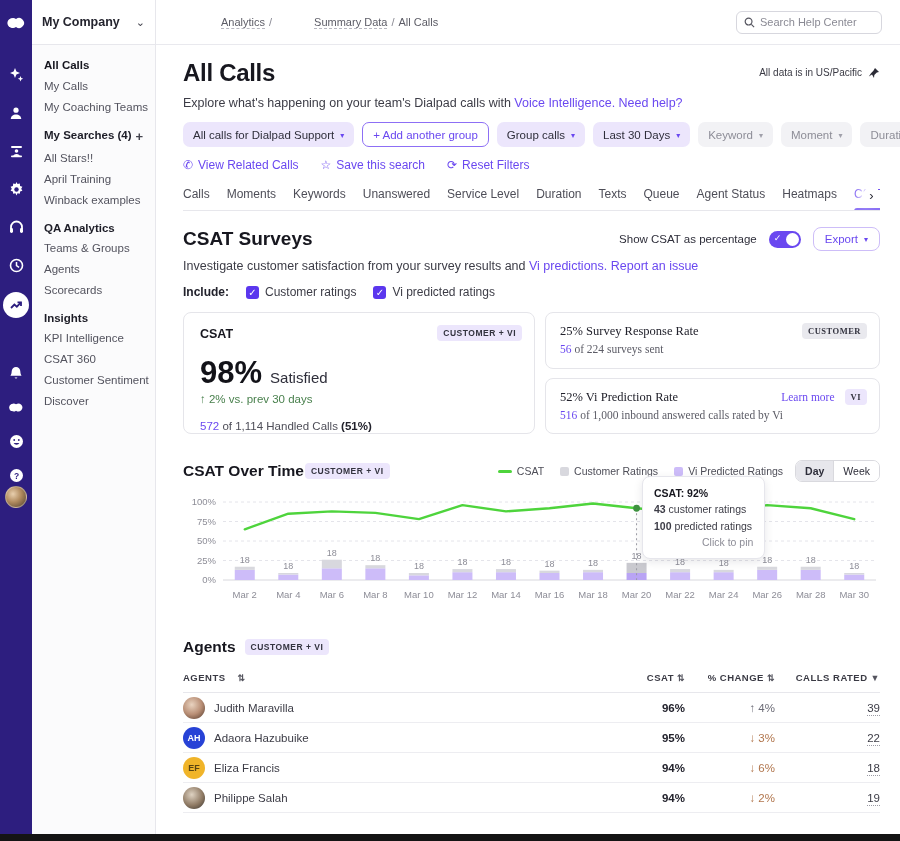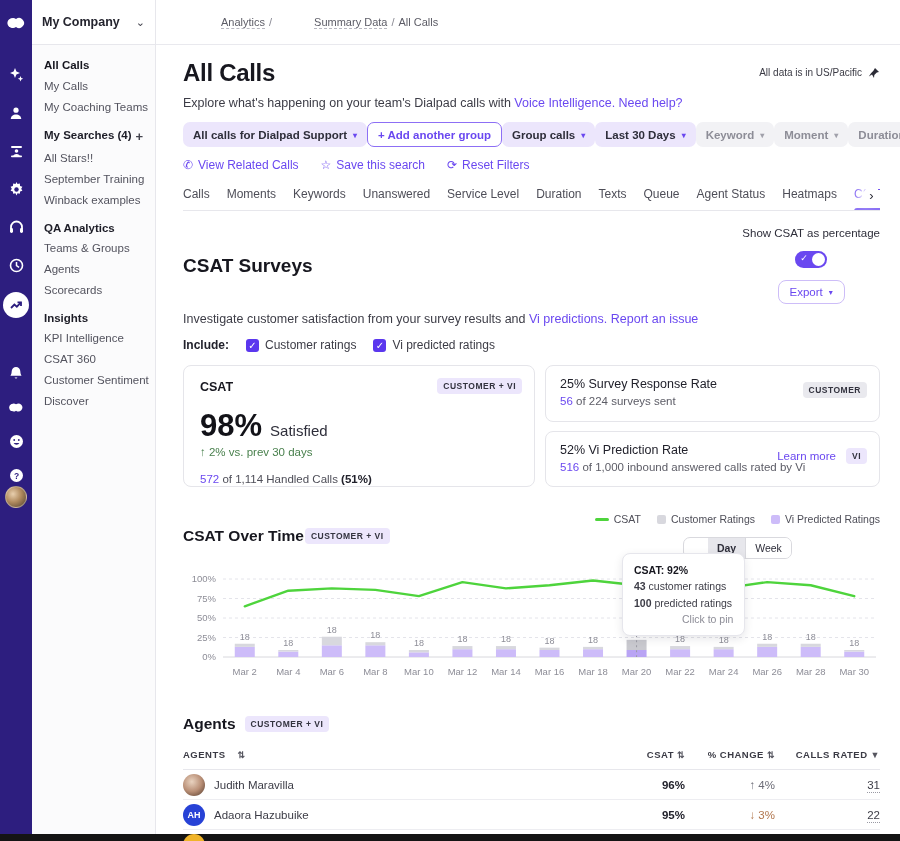--- a/index.html
+++ b/index.html
@@ -51,21 +51,21 @@
   .search-box input::placeholder { color:#8a8a94; }
 
   .content { padding:14px 20px 0 27px; flex:1; }
 
   .page-head { display:flex; justify-content:space-between; align-items:flex-start; }
   .page-title { font-size:24px; font-weight:bold; color:#17171f; letter-spacing:-0.3px; }
   .tz-note { font-size:10px; color:#3a3a44; display:flex; gap:6px; margin-top:8px; }
   .page-sub { font-size:12.5px; color:#3c3c46; margin-top:9px; }
   a.plink { color:#6a48f0; text-decoration:none; cursor:pointer; }
 
-  .chips { display:flex; margin-top:12px; flex-wrap:nowrap;font-weight:bold; }
+  .chips { display:flex; gap:8px; margin-top:12px; flex-wrap:nowrap; }
   .chip { height:25px; border-radius:7px; display:flex; align-items:center; gap:6px;
     padding:0 10px; font-size:11.5px; cursor:pointer; white-space:nowrap; }
   .chip .caret { font-size:8px; margin-top:1px; }
   .chip-purple { background:#ece6fc; color:#2e2e3a; } .chip-purple .caret { color:#6a48f0; }
   .chip-outline { background:#fff; border:1px solid #8d6ff5; color:#6a48f0; }
   .chip-gray { background:#f2f2f5; color:#8d8d97; } .chip-gray .caret { color:#a0a0aa; }
 
   .action-links { display:flex; gap:22px; margin-top:11px; font-size:12px; }
   .action-link { color:#6a48f0; display:flex; align-items:center; gap:5px; cursor:pointer; }
   .action-link .ic { font-size:12px; }
@@ -76,21 +76,21 @@
   .tab { padding-bottom:9px; cursor:pointer; position:relative; }
   .tab.active { color:#6a48f0; }
   .tab.active::after { content:""; position:absolute; left:0; right:0; bottom:-1px;
     height:3px; background:#8a70f5; border-radius:3px 3px 0 0; }
   .tabs-arrow { position:absolute; right:0; bottom:6px; width:17px; height:17px; background:#fff;
     border-radius:50%; box-shadow:-6px 0 8px #fff; font-size:13px; color:#2b2b36;
     display:flex; align-items:center; justify-content:center; cursor:pointer; }
 
   .section-head { display:flex; justify-content:space-between; align-items:center; margin-top:16px; }
   .h2 { font-size:19px; font-weight:bold; color:#17171f; }
-  .head-right { display:flex; align-items:center; gap:12px;flex-direction:column; }
+  .head-right { display:flex; align-items:center; gap:12px; }
   .toggle-label { font-size:11.5px; color:#2e2e3a; }
   .toggle { width:32px; height:17px; background:#6a48f0; border-radius:9px; position:relative; cursor:pointer; }
   .toggle .check { position:absolute; left:5px; top:2px; color:#fff; font-size:9px; }
   .toggle .knob { position:absolute; right:2px; top:2px; width:13px; height:13px; background:#fff; border-radius:50%; }
   .export-btn { border:1px solid #cdbdf8; color:#6a48f0; font-size:11.5px; border-radius:8px;
     padding:5px 11px; background:#fff; cursor:pointer; display:flex; gap:6px; align-items:center; }
   .sub-line { font-size:12.5px; color:#3c3c46; margin-top:8px; }
 
   .include-row { display:flex; align-items:center; gap:17px; margin-top:12px; font-size:12px; color:#3c3c46; }
   .include-label { font-weight:bold; color:#22222c; }
@@ -108,34 +108,34 @@
   .card-main { width:352px; height:122px; padding:14px 16px; position:relative; }
   .card-main .label { font-size:12.5px; font-weight:bold; color:#17171f; }
   .card-main .badge { position:absolute; right:12px; top:12px; }
   .big-row { display:flex; align-items:baseline; gap:8px; margin-top:14px; }
   .big-val { font-size:31px; font-weight:bold; color:#121218; }
   .big-suffix { font-size:15px; color:#2e2e3a; }
   .delta { font-size:11.5px; color:#49804d; margin-top:2px; }
   .footnote { font-size:11.5px; color:#4e4e58; margin-top:15px; }
   .footnote b { color:#22222c; }
   .card-col { display:flex; flex-direction:column; gap:9px; flex:1; }
-  .card-sm { flex:1; padding:11px 14px; position:relative; }
+  .card-sm { flex:1; padding:11px 14px; position:relative;font-family:Liberation Serif, serif; }
   .card-sm .t { font-size:12.5px; color:#22222c; }
   .card-sm .s { font-size:11.5px; color:#5c5c66; margin-top:4px; }
-  .card-sm .corner { position:absolute; right:12px; top:16px; display:flex; gap:10px; align-items:center; }
+  .card-sm .corner { position:absolute; right:12px; top:10px; display:flex; gap:10px; align-items:center; }
   .learn-more { font-size:11.5px; color:#6a48f0; cursor:pointer; }
 
   .chart-head { display:flex; justify-content:space-between; align-items:center; margin-top:26px; }
   .chart-title-wrap { display:flex; align-items:center; gap:1px; }
   .h3 { font-size:15.5px; font-weight:bold; color:#17171f; }
   .legend { display:flex; align-items:center; gap:16px; font-size:10.5px; color:#4e4e58; }
   .leg-item { display:flex; align-items:center; gap:5px; }
   .leg-line { width:14px; height:3px; border-radius:2px; }
   .leg-sq { width:9px; height:9px; border-radius:2px; }
-  .seg { display:flex; border:1px solid #d9d9de; border-radius:7px; overflow:hidden; font-size:10.5px;padding-left:24px; }
+  .seg { display:flex; border:1px solid #d9d9de; border-radius:7px; overflow:hidden; font-size:10.5px; }
   .seg > div { padding:4px 9px; cursor:pointer; background:#fff; color:#2e2e3a; }
   .seg > div.on { background:#e7e7ec; font-weight:bold; }
   .seg > div + div { border-left:1px solid #d9d9de; }
 
   .chart-wrap { position:relative; margin-top:10px; }
   .tooltip { position:absolute; background:#fff; border:1px solid #e6e6ec; border-radius:8px;
     box-shadow:0 3px 10px rgba(20,20,40,.10); padding:8px 11px; font-size:10.5px; color:#3c3c46;
     line-height:1.55; z-index:5; white-space:nowrap; }
   .tooltip .tt-title { font-weight:bold; color:#17171f; }
   .tooltip .hint { color:#8d8d97;margin-left:48px; }
@@ -257,21 +257,21 @@
           <div class="sb-item active">All Calls</div>
           <div class="sb-item">My Calls</div>
           <div class="sb-item">My Coaching Teams</div>
         </div>
         <div class="sb-group">
           <div class="sb-group-head">
             <span>My Searches (4)</span>
             <span class="sb-plus">+</span>
           </div>
           <div class="sb-item">All Stars!!</div>
-          <div class="sb-item">September Training</div>
+          <div class="sb-item">April Training</div>
           <div class="sb-item">Winback examples</div>
         </div>
         <div class="sb-group">
           <div class="sb-group-head">
             <span>QA Analytics</span>
           </div>
           <div class="sb-item">Teams &amp; Groups</div>
           <div class="sb-item">Agents</div>
           <div class="sb-item">Scorecards</div>
         </div>
@@ -283,20 +283,27 @@
           <div class="sb-item">CSAT 360</div>
           <div class="sb-item">Customer Sentiment</div>
           <div class="sb-item">Discover</div>
         </div>
       </nav>
   </aside>
 
   <main>
     <div class="topbar">
       <div class="breadcrumb" id="breadcrumb"><span class="crumb-link">Analytics</span><span class="sep">/</span><span class="crumb-link">Summary Data</span><span class="sep">/</span><span class="crumb-current">All Calls</span></div>
+      <div class="search-box">
+        <svg width="11" height="11" viewBox="0 0 12 12">
+            <circle cx="5" cy="5" r="3.7" stroke="#55555f" stroke-width="1.3" fill="none"></circle>
+            <path d="M8 8l3 3" stroke="#55555f" stroke-width="1.3"></path>
+          </svg>
+        <input placeholder="Search Help Center" style="">
+      </div>
     </div>
 
     <div class="content">
 
       <div class="page-head">
         <div class="page-title">All Calls</div>
         <div class="tz-note">
           <span>All data is in US/Pacific</span>
           <svg width="12" height="12" viewBox="0 0 12 12">
               <path d="M7 1l4 4-2.2.6L6.3 8 6 11 4 7.6.8 9.5 3 6.3 5.4 3.8z" fill="#2b2b36"></path>
@@ -532,21 +539,21 @@
               <rect x="617.6999999999999" y="74.74" width="20" height="3.12" fill="#d8d8de"></rect>
               <text x="627.6999999999999" y="70.74" text-anchor="middle" font-size="9" fill="#8d8d97" font-family="Liberation Sans, sans-serif">18</text>
               <rect x="661.2333333333333" y="82.53999999999999" width="20" height="5.460000000000001" fill="#cdbcf9"></rect>
               <rect x="661.2333333333333" y="80.97999999999999" width="20" height="1.56" fill="#d8d8de"></rect>
               <text x="671.2333333333333" y="76.97999999999999" text-anchor="middle" font-size="9" fill="#8d8d97" font-family="Liberation Sans, sans-serif">18</text>
             </g>
             <line x1="453.56666666666666" y1="16.239999999999995" x2="453.56666666666666" y2="88" stroke="#9a9aa4" stroke-width="1" stroke-dasharray="2,3"></line>
             <polyline points="61.766666666666666,37.3 105.3,21.700000000000003 148.83333333333331,19.36 192.36666666666667,20.92 235.89999999999998,27.159999999999997 279.43333333333334,13.120000000000005 322.96666666666664,19.36 366.5,16.239999999999995 410.0333333333333,11.560000000000002 453.56666666666666,16.239999999999995 497.09999999999997,20.14 540.6333333333333,19.36 584.1666666666666,13.120000000000005 627.6999999999999,16.239999999999995 671.2333333333333,27.159999999999997" fill="none" stroke="#4ed43c" stroke-width="2.4" stroke-linejoin="round" stroke-linecap="round"></polyline>
             <circle cx="453.56666666666666" cy="16.239999999999995" r="3.4" fill="#3f9440"></circle>
           </svg>
-        <div class="tooltip" id="tooltip" style="left: 439px; top: -16px;">
+        <div class="tooltip" id="tooltip" style="left: 459px; top: -16px;">
           <div class="tt-title">CSAT: 92%</div>
           <div><b>43</b><span> customer ratings</span></div>
           <div><b>100</b><span> predicted ratings</span></div>
           <div class="hint">Click to pin</div>
         </div>
       </div>
 
       <div class="agents-head">
         <div class="h3">Agents</div>
         <span class="badge badge-purple">CUSTOMER + VI</span>
@@ -563,21 +570,21 @@
           <div class="col-calls"><span>CALLS RATED</span><span class="sort-ic">▼</span></div>
         </div>
         <div id="tbl-body">
             <div class="tbl-row">
               <div class="col-agent">
                 <div class="row-avatar" style="background: radial-gradient(circle at 40% 35%, rgb(233, 211, 192) 0%, rgb(185, 143, 118) 50%, rgb(78, 53, 39) 100%);"></div>
                 <span>Judith Maravilla</span>
               </div>
               <div class="col-csat"><span class="csat-val">96%</span></div>
               <div class="col-change"><span class="chg-up">↑ 4%</span></div>
-              <div class="col-calls"><span class="calls-val">31</span></div>
+              <div class="col-calls"><span class="calls-val">39</span></div>
             </div>
             <div class="tbl-row">
               <div class="col-agent">
                 <div class="row-avatar" style="background: rgb(39, 66, 214);">AH</div>
                 <span>Adaora Hazubuike</span>
               </div>
               <div class="col-csat"><span class="csat-val">95%</span></div>
               <div class="col-change"><span class="chg-down">↓ 3%</span></div>
               <div class="col-calls"><span class="calls-val">22</span></div>
             </div>

